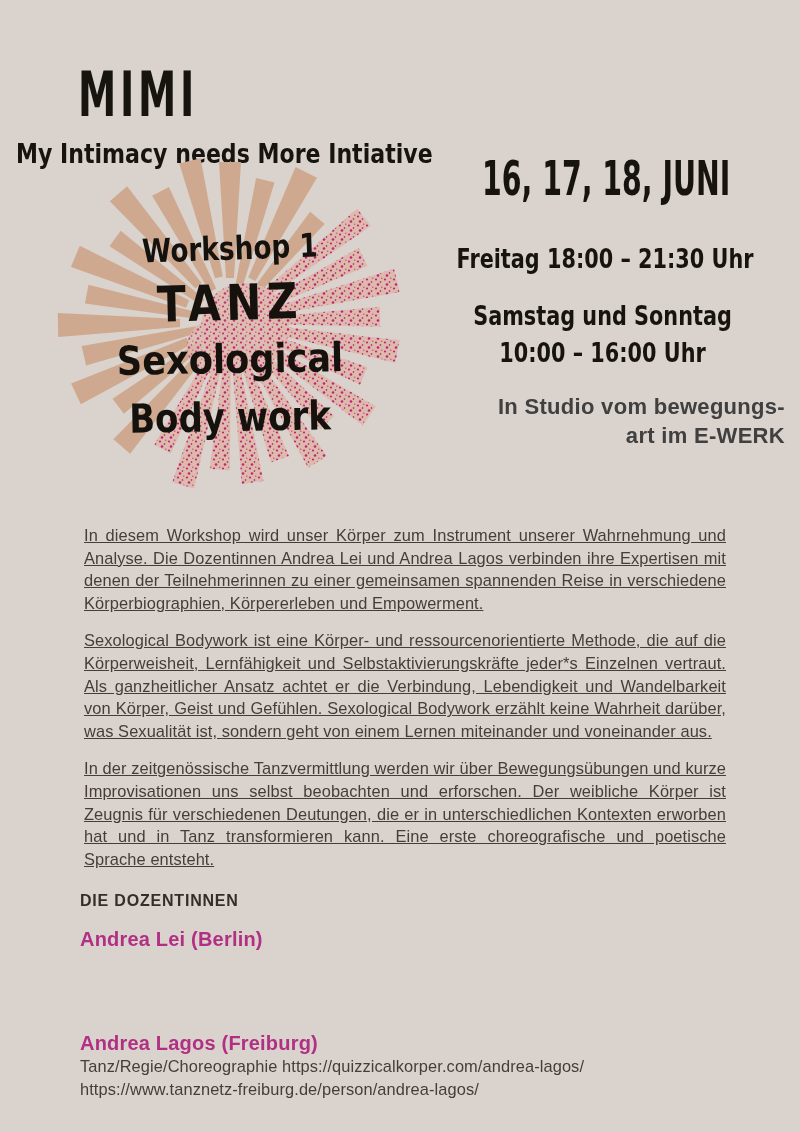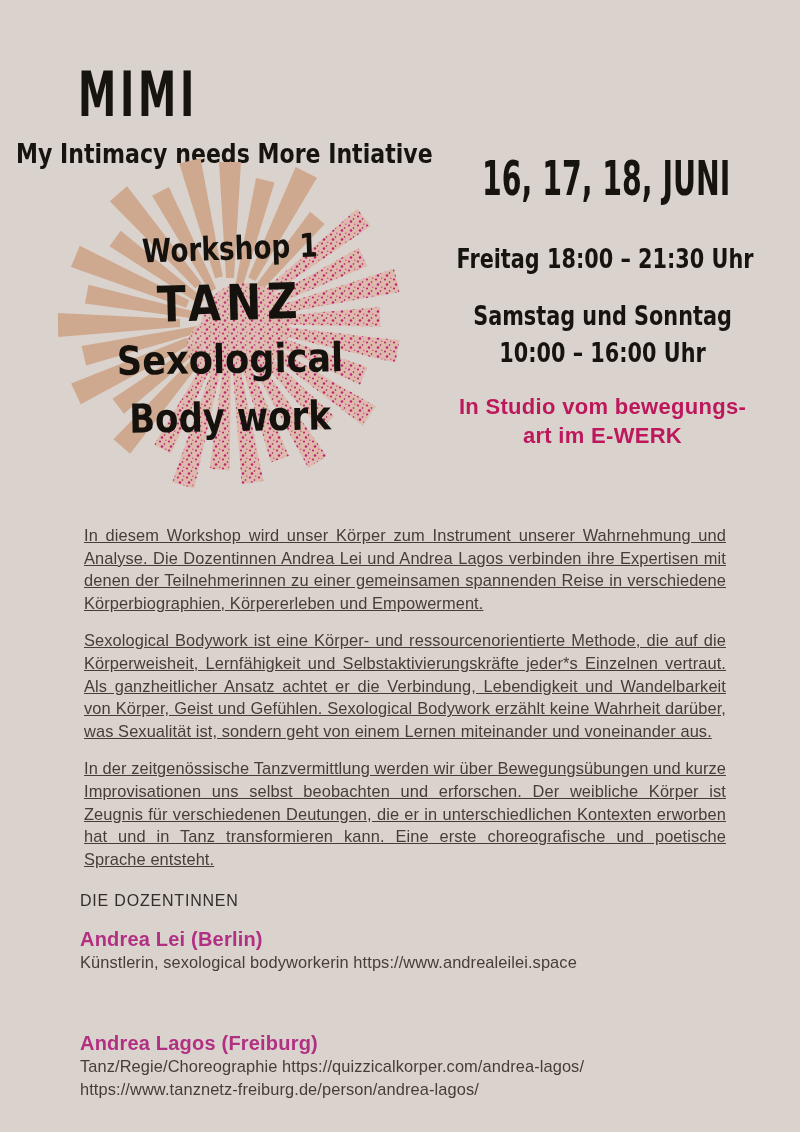--- a/index.html
+++ b/index.html
@@ -65,21 +65,21 @@
   .bodytext{position:absolute;left:84px;top:524px;width:642px;text-decoration:underline;}
   .bodytext p{
     margin:0 0 15px 0;
     font-size:16.4px;line-height:22.6px;
     text-align:justify;
     letter-spacing:0.1px;
   }
   
   .lect-heading{
     position:absolute;left:80px;top:892px;
-    font-size:16px;letter-spacing:0.8px;color:#332e29;font-weight:400;
+    font-size:16px;letter-spacing:0.8px;color:#332e29;font-weight:700;
   }
   .person1{position:absolute;left:80px;top:928px;}
   .person2{position:absolute;left:80px;top:1032px;}
   .person .name{font-weight:700;font-size:20px;letter-spacing:0.2px;}
   .person .desc{font-size:16.4px;line-height:22.6px;letter-spacing:0.1px;}
 </style>
 </head>
 <body>
 
 <div class="flyer" style="background: rgb(218, 210, 204); color: rgb(69, 62, 56);">
@@ -136,37 +136,36 @@
     <div class="burst-label bl2">TANZ</div>
     <div class="burst-label bl3">Sexological</div>
     <div class="burst-label bl4">Body work</div>
   </div>
 
   <div class="schedule">
     <div class="dates">16, 17, 18, JUNI</div>
     <div class="time-line t-fri">Freitag 18:00 – 21:30 Uhr</div>
     <div class="time-line t-wknd1">Samstag und Sonntag</div>
     <div class="time-line t-wknd2">10:00 – 16:00 Uhr</div>
-    <div class="location" style="color: #be185d;">
+    <div class="location" style="color: #404040; text-align: right;">
       <span>In Studio vom bewegungs-</span>
       <span>art im E-WERK</span>
     </div>
   </div>
 
   <div class="bodytext">
     <p>In diesem Workshop wird unser Körper zum Instrument unserer Wahrnehmung und Analyse. Die Dozentinnen Andrea Lei und Andrea Lagos verbinden ihre Expertisen mit denen der Teilnehmerinnen zu einer gemeinsamen spannenden Reise in verschiedene Körperbiographien, Körpererleben und Empowerment.</p>
     <p>Sexological Bodywork ist eine Körper- und ressourcenorientierte Methode, die auf die Körperweisheit, Lernfähigkeit und Selbstaktivierungskräfte jeder*s Einzelnen vertraut. Als ganzheitlicher Ansatz achtet er die Verbindung, Lebendigkeit und Wandelbarkeit von Körper, Geist und Gefühlen. Sexological Bodywork erzählt keine Wahrheit darüber, was Sexualität ist, sondern geht von einem Lernen miteinander und voneinander aus.</p>
     <p>In der zeitgenössische Tanzvermittlung werden wir über Bewegungsübungen und kurze Improvisationen uns selbst beobachten und erforschen. Der weibliche Körper ist Zeugnis für verschiedenen Deutungen, die er in unterschiedlichen Kontexten erworben hat und in Tanz transformieren kann. Eine erste choreografische und poetische Sprache entsteht.</p>
   </div>
 
   <div class="lect-heading">DIE DOZENTINNEN</div>
 
   <div class="person person1">
     <div class="name" style="color: rgb(177, 48, 132);">Andrea Lei (Berlin)</div>
-    <div class="desc">Künstlerin, sexological bodyworkerin https://www.andrealeilei.space</div>
   </div>
 
   <div class="person person2">
     <div class="name" style="color: rgb(177, 48, 132);">Andrea Lagos (Freiburg)</div>
     <div class="desc">Tanz/Regie/Choreographie https://quizzicalkorper.com/andrea-lagos/</div>
     <div class="desc">https://www.tanznetz-freiburg.de/person/andrea-lagos/</div>
   </div>
 
 </div>
 

